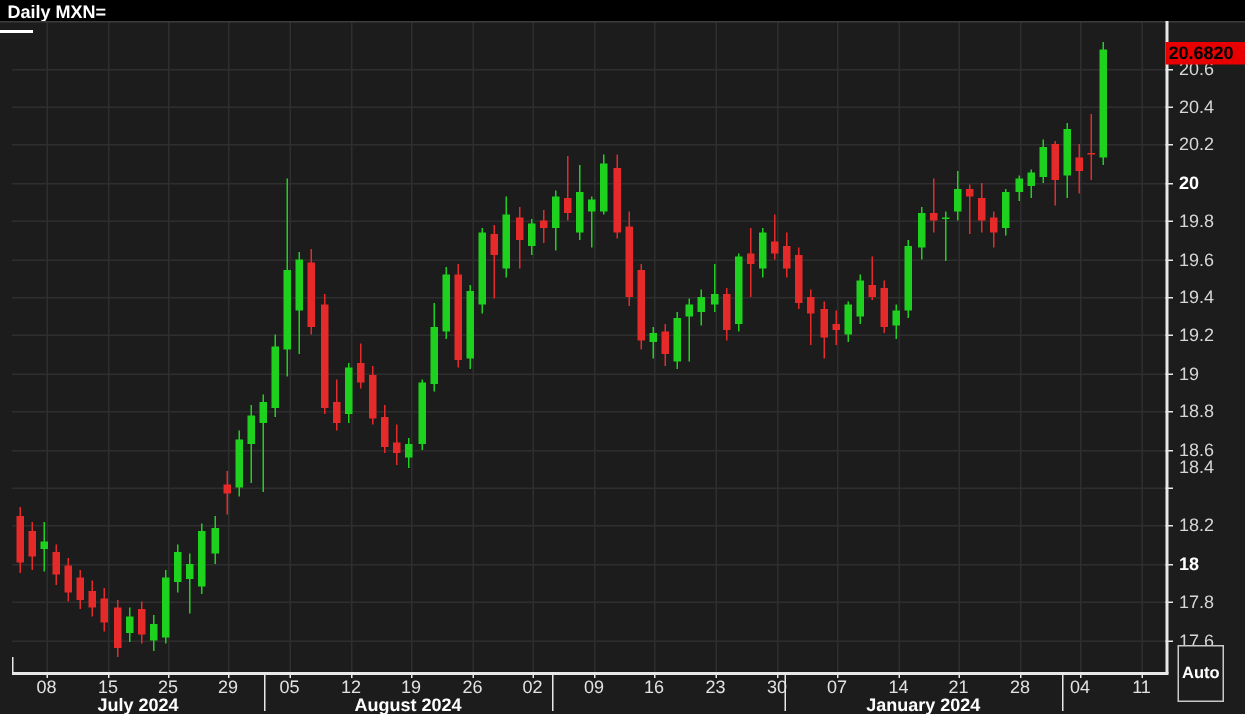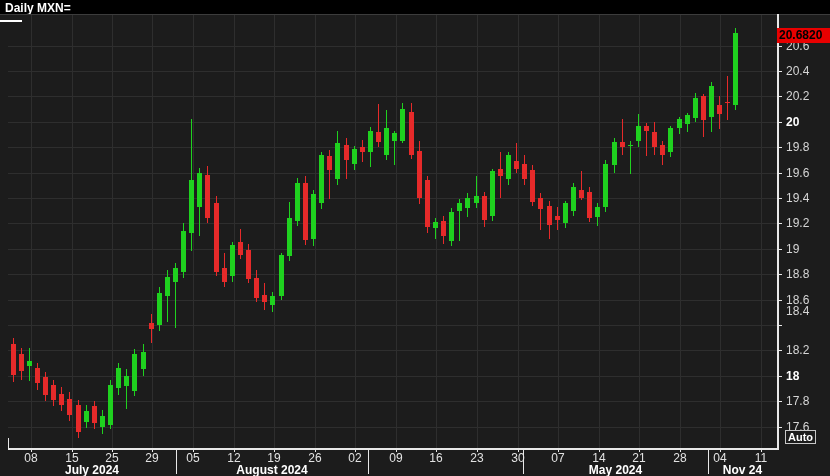--- a/index.html
+++ b/index.html
@@ -20,21 +20,21 @@
   .plabel{position:absolute;font-size:12px;color:#d6d6d6;white-space:nowrap;}
   .plabel.bold{font-weight:bold;color:#fff;}
   .dtick{position:absolute;width:1px;height:4px;background:#e8e8e8;}
   .dlabel{position:absolute;width:24px;text-align:center;font-size:12px;color:#e2e2e2;}
   .mlabel{position:absolute;text-align:center;font-size:12px;font-weight:bold;color:#fff;white-space:nowrap;}
   .msep{position:absolute;width:1px;background:#e8e8e8;}
   #price-header{position:absolute;left:786px;top:15px;font-size:12px;font-weight:normal;color:#14b8a6;margin-top:16px;}
   #price-badge{position:absolute;left:777px;width:53px;height:15px;background:#e80000;color:#000;
                font-size:12px;font-weight:bold;line-height:15px;padding-left:2px;z-index:5;}
   #auto-button{position:absolute;left:785px;top:430px;height:12px;border:1px solid #c8c8c8;
-               color:#fff;font-size:11px;font-weight:bold;line-height:12px;padding:0 2px;background:#1c1c1c;}
+               color:#fff;font-size:11px;font-weight:bold;line-height:12px;padding:12px 2px;background:#1c1c1c;}
 </style>
 </head>
 <body>
 
 <div id="screen">
   <div id="plot">
       <div class="gridh" style="left: 8px; top: 45.6px; width: 769px; height: 1px;"></div>
       <div class="ptick" style="left: 777px; top: 45.6px;"></div>
       <div class="plabel" style="left: 786px; top: 38.6px; text-align: right;">20.6</div>
       <div class="gridh" style="left: 8px; top: 71px; width: 769px; height: 1px;"></div>
@@ -137,23 +137,22 @@
       <div class="dtick" style="left: 720px; top: 448px;"></div>
       <div class="dlabel" style="left: 708px; top: 451px;">04</div>
       <div class="gridv" style="left: 761px; top: 14px; width: 1px; height: 434px;"></div>
       <div class="dtick" style="left: 761px; top: 448px;"></div>
       <div class="dlabel" style="left: 749px; top: 451px;">11</div>
       <div class="mlabel" style="left: 22px; width: 140px; top: 463px;">July 2024</div>
       <div class="msep" style="left: 176px; top: 448px; height: 26px;"></div>
       <div class="mlabel" style="left: 202px; width: 140px; top: 463px;">August 2024</div>
       <div class="msep" style="left: 368px; top: 448px; height: 26px;"></div>
       <div class="msep" style="left: 523px; top: 448px; height: 26px;"></div>
-      <div class="mlabel" style="left: 545.5px; width: 140px; top: 463px;">May 2024</div>
+      <div class="mlabel" style="left: 545.5px; width: 140px; top: 463px;">January 2024</div>
       <div class="msep" style="left: 708px; top: 448px; height: 26px;"></div>
-      <div class="mlabel" style="left: 672.5px; width: 140px; top: 463px;">Nov 24</div>
       <div class="candle-wick" style="left: 12.5px; top: 337.7px; width: 1px; height: 44.5px; background: rgb(230, 42, 42);"></div>
       <div class="candle-body" style="left: 10.5px; top: 344px; width: 5px; height: 30.5px; background: rgb(230, 42, 42);"></div>
       <div class="candle-wick" style="left: 20.6px; top: 347.9px; width: 1px; height: 31.8px; background: rgb(230, 42, 42);"></div>
       <div class="candle-body" style="left: 18.6px; top: 354.2px; width: 5px; height: 16.5px; background: rgb(230, 42, 42);"></div>
       <div class="candle-wick" style="left: 28.7px; top: 347.9px; width: 1px; height: 33px; background: rgb(31, 209, 31);"></div>
       <div class="candle-body" style="left: 26.7px; top: 360.6px; width: 5px; height: 5.1px; background: rgb(31, 209, 31);"></div>
       <div class="candle-wick" style="left: 36.9px; top: 363.1px; width: 1px; height: 26.7px; background: rgb(230, 42, 42);"></div>
       <div class="candle-body" style="left: 34.9px; top: 368.2px; width: 5px; height: 15.2px; background: rgb(230, 42, 42);"></div>
       <div class="candle-wick" style="left: 45px; top: 372px; width: 1px; height: 29.2px; background: rgb(230, 42, 42);"></div>
       <div class="candle-body" style="left: 43px; top: 377.1px; width: 5px; height: 17.8px; background: rgb(230, 42, 42);"></div>

